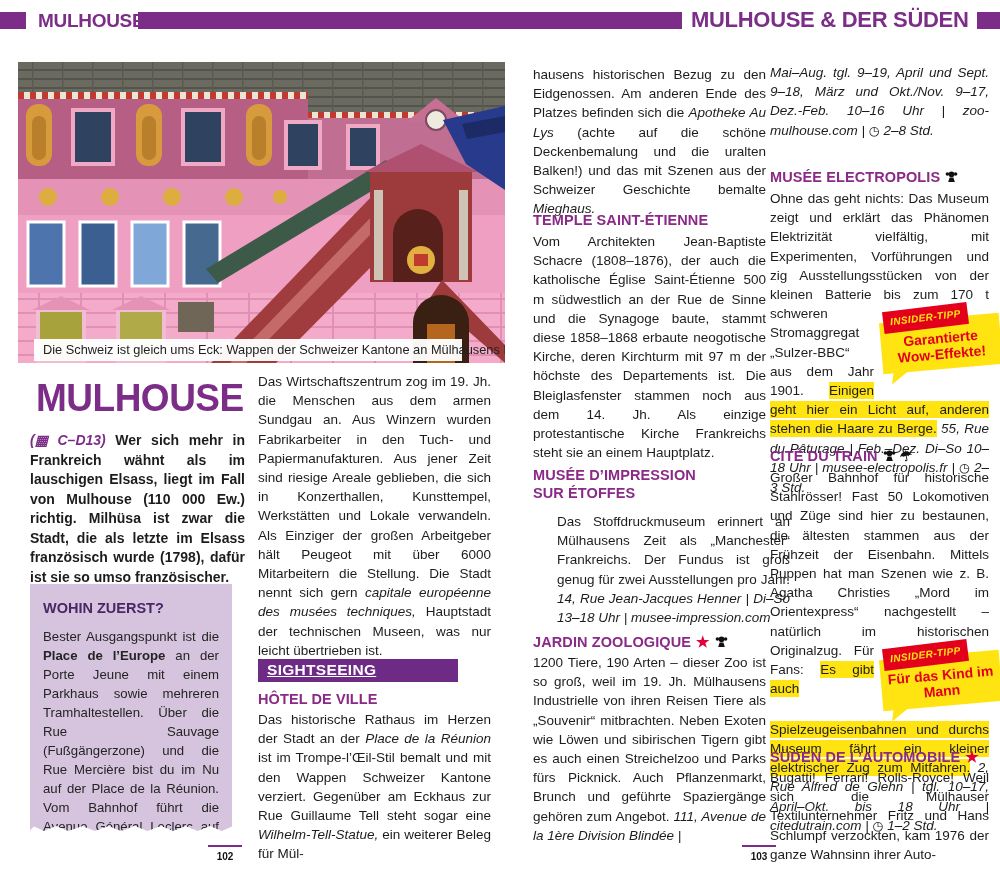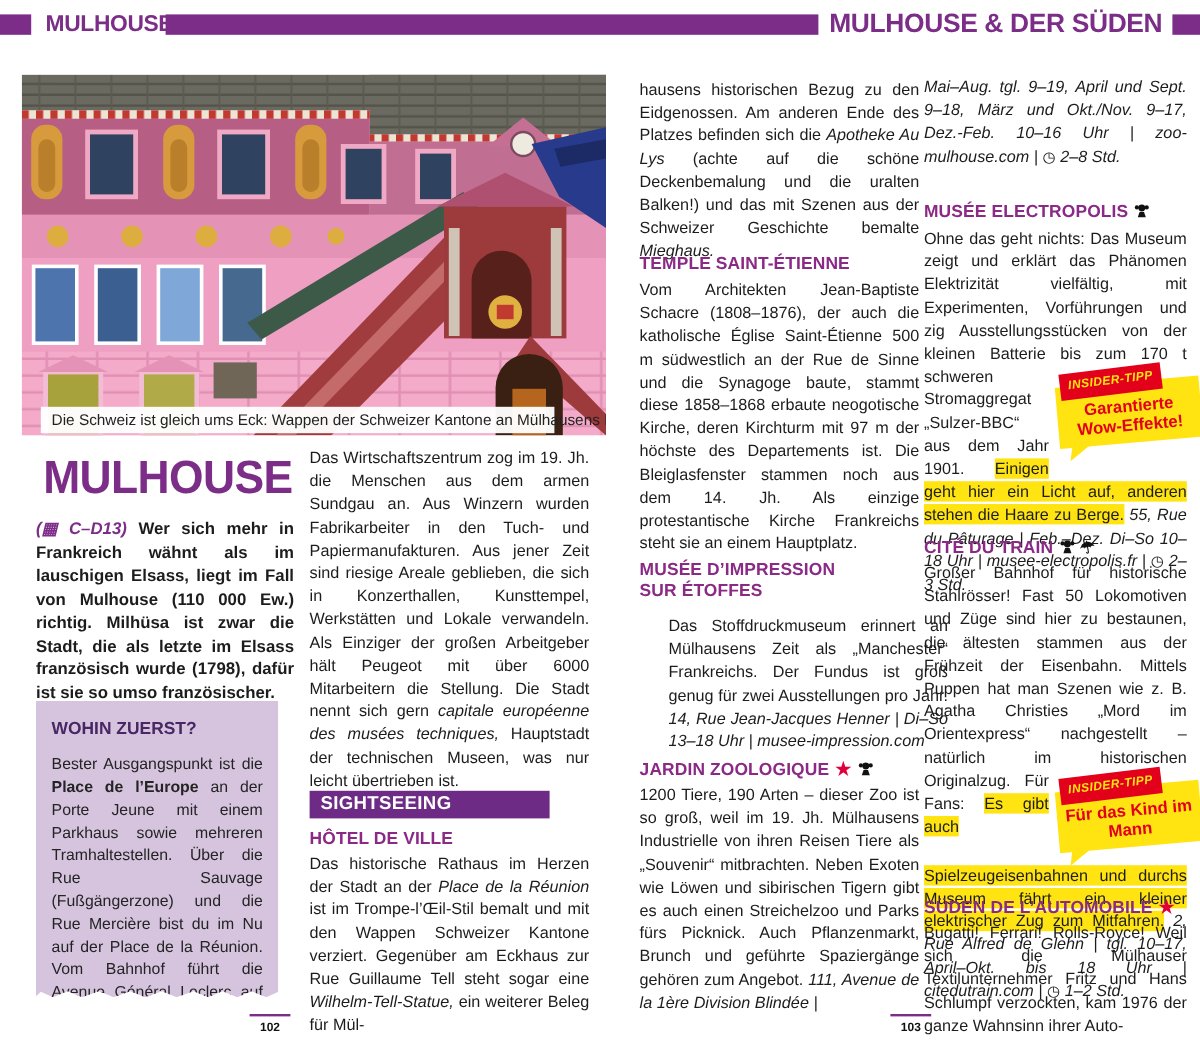--- a/index.html
+++ b/index.html
@@ -191,21 +191,21 @@
 
 <p class="abs body-text intro" style="left:30px;top:431px;width:215px;"><span class="mapref">(▦ C–D13) </span><span>Wer sich mehr in Frankreich wähnt als im lauschigen Elsass, liegt im Fall von Mulhouse (110 000 Ew.) richtig. Milhüsa ist zwar die Stadt, die als letzte im Elsass französisch wurde (1798), dafür ist sie so umso französischer.</span></p>
 
 <div class="abs wohin-box" style="left:30px;top:584px;width:202px;height:250px;">
   <div class="wohin-title">WOHIN ZUERST?</div>
   <p class="wohin-body"><span>Bester Ausgangspunkt ist die </span><span class="b">Place de l’Europe</span><span> an der Porte Jeune mit einem Parkhaus sowie mehreren Tramhaltestellen. Über die Rue Sauvage (Fußgängerzone) und die Rue Mercière bist du im Nu auf der Place de la Réunion. Vom Bahnhof führt die Avenue Général Leclerc auf die Avenue Maréchal Foch, die wiederum in die Rue Sauvage mündet.</span></p>
 </div>
 
 <p class="abs body-text" style="left:258px;top:372px;width:233px;"><span>Das Wirtschaftszentrum zog im 19. Jh. die Menschen aus dem armen Sundgau an. Aus Winzern wurden Fabrikarbeiter in den Tuch- und Papiermanufakturen. Aus jener Zeit sind riesige Areale geblieben, die sich in Konzerthallen, Kunsttempel, Werkstätten und Lokale verwandeln. Als Einziger der großen Arbeitgeber hält Peugeot mit über 6000 Mitarbeitern die Stellung. Die Stadt nennt sich gern </span><span class="i">capitale européenne des musées techniques,</span><span> Hauptstadt der technischen Museen, was nur leicht übertrieben ist.</span></p>
 
-<div class="abs banner" style="left:258px;top:659px;">SIGHTSEEING</div>
+<div class="abs banner" style="left:258px;top:659px;text-decoration:underline;">SIGHTSEEING</div>
 
 <div class="abs sect-head" style="left:258px;top:691px;">HÔTEL DE VILLE</div>
 <p class="abs body-text" style="left:258px;top:710px;width:233px;"><span>Das historische Rathaus im Herzen der Stadt an der </span><span class="i">Place de la Réunion</span><span> ist im Trompe-l’Œil-Stil bemalt und mit den Wappen Schweizer Kantone verziert. Gegenüber am Eckhaus zur Rue Guillaume Tell steht sogar eine </span><span class="i">Wilhelm-Tell-Statue,</span><span> ein weiterer Beleg für Mül-</span></p>
 
 <div class="abs pageline" style="left:208px;top:845px;"></div>
 <div class="abs pagenum" style="left:208px;top:851px;">102</div>
 
 <p class="abs body-text" style="left:533px;top:65px;width:233px;"><span>hausens historischen Bezug zu den Eidgenossen. Am anderen Ende des Platzes befinden sich die </span><span class="i">Apotheke Au Lys</span><span> (achte auf die schöne Deckenbemalung und die uralten Balken!) und das mit Szenen aus der Schweizer Geschichte bemalte </span><span class="i">Mieghaus.</span></p>
 
 <div class="abs sect-head" style="left:533px;top:212px;">TEMPLE SAINT-ÉTIENNE</div>

